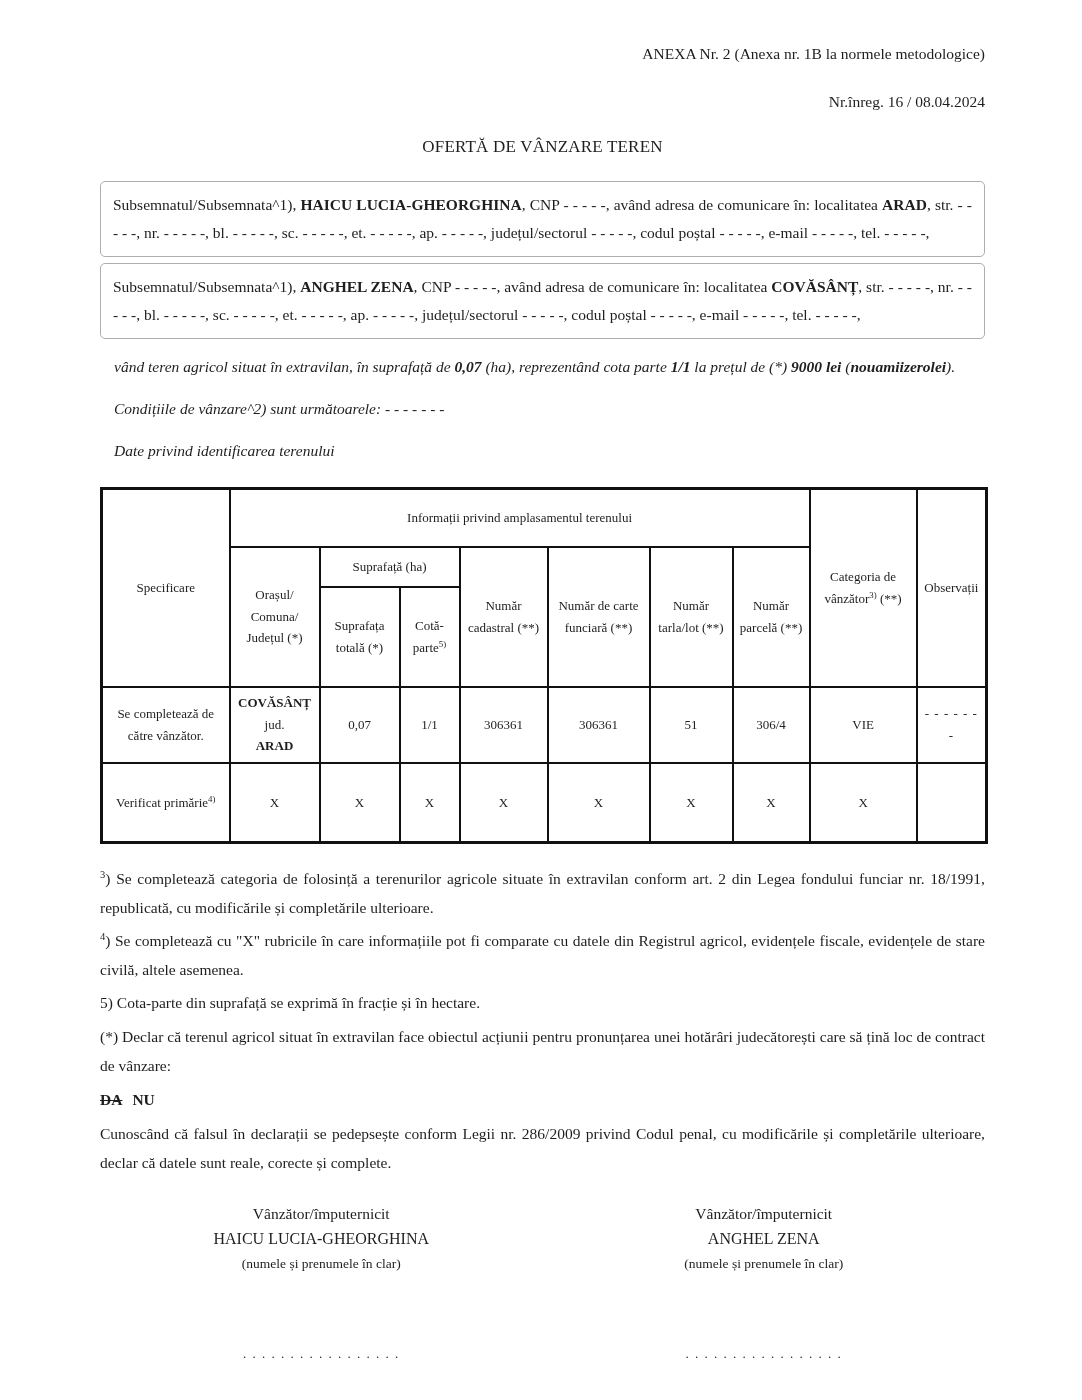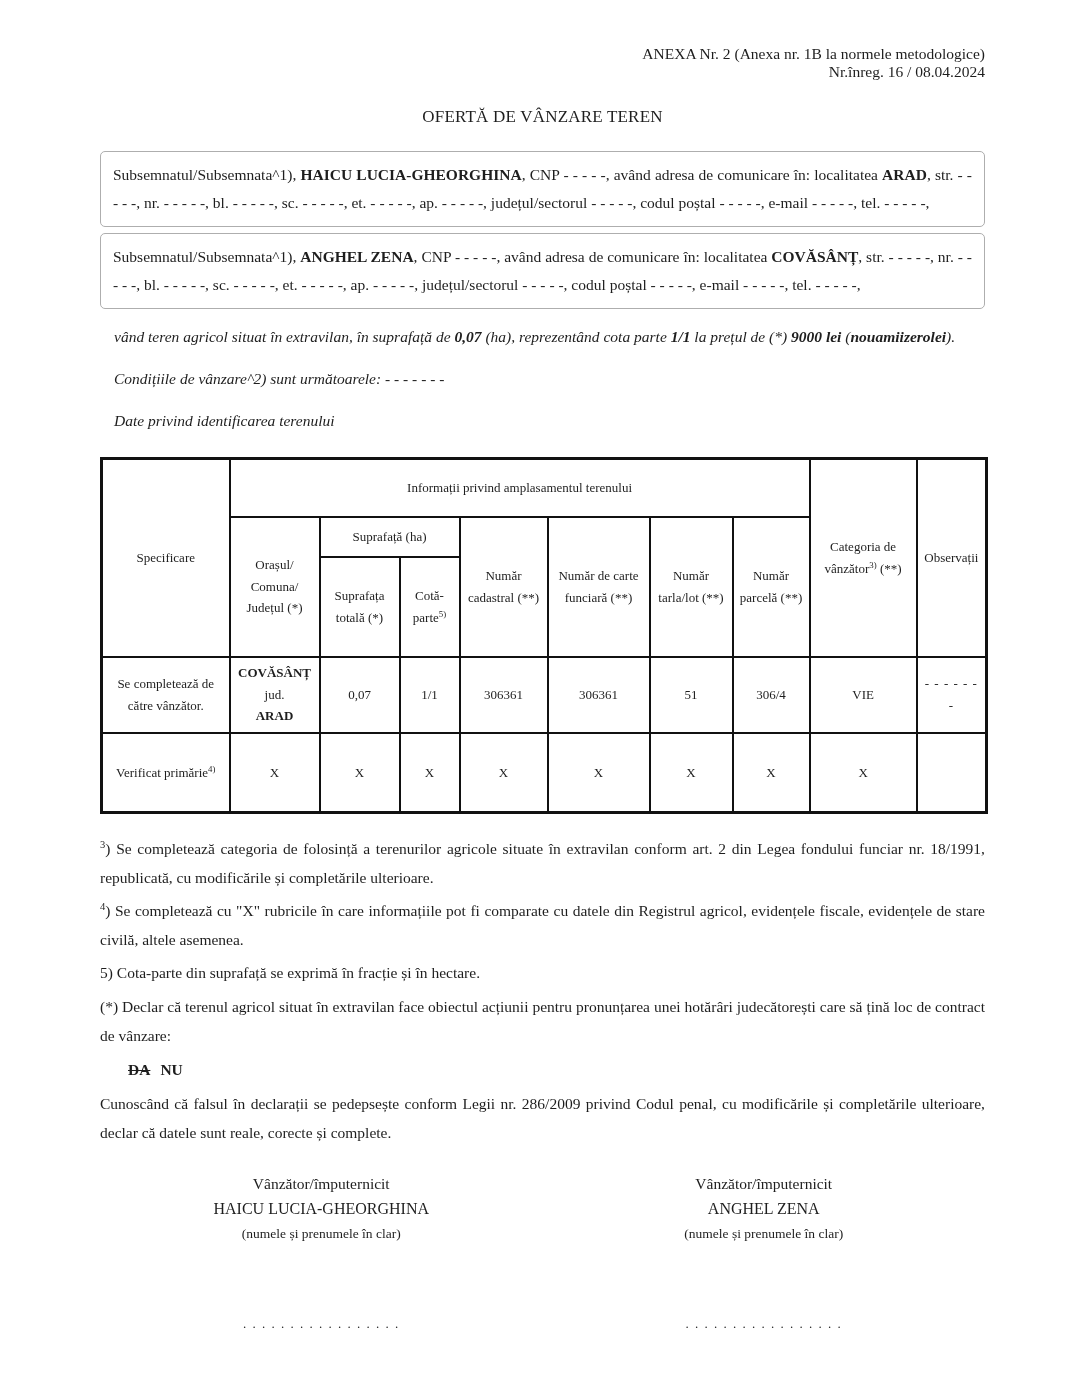--- a/index.html
+++ b/index.html
@@ -5,21 +5,21 @@
   * { box-sizing: border-box; }
   html, body { margin: 0; padding: 0; background: #ffffff; }
   body {
     width: 1082px; height: 1400px; overflow: hidden;
     font-family: "Liberation Serif", "DejaVu Serif", serif;
     color: #1e1e1e;
   }
   .page { width: 1082px; height: 1400px; padding: 45px 97px 30px 100px; }
 
   .annex-line { text-align: right; font-size: 15.5px; }
-  .reg-line   { text-align: right; font-size: 15.5px; }
+  .reg-line   { text-align: right; font-size: 15.5px; margin-top: 30px; }
   .doc-title  { text-align: center; font-size: 17px; font-weight: normal; margin-top: 26px; letter-spacing: 0.2px; }
 
   .party-box {
     border: 1px solid #aeaeae; border-radius: 5px;
     padding: 9px 12px; font-size: 15.5px; line-height: 28px;
     text-align: justify;
   }
   .party-box.first  { margin-top: 24px; }
   .party-box.second { margin-top: 6px; }
   .b { font-weight: bold; }
@@ -48,21 +48,21 @@
   .val { font-weight: bold; }
   .x-cell { font-size: 18px; }
   .obs-dash { font-size: 12px; letter-spacing: 1px; }
   sup { font-size: 0.68em; vertical-align: super; line-height: 0; }
 
   .footnotes { margin-top: 20px; font-size: 15.5px; line-height: 29px; }
   .footnotes p { margin: 4px 0 0 0; }
   .decl { font-size: 15.5px; line-height: 29px; }
   .decl p { margin: 5px 0 0 0; }
   .da-nu { font-weight: bold; margin-top: 6px; }
-  .strike { text-decoration: line-through; margin-left: 28px; }
+  .strike { text-decoration: line-through; }
   .nu-label { margin-left: 10px; }
 
   .sig-row { display: flex; margin-top: 28px; }
   .sig-col { flex: 1 1 50%; text-align: center; }
   .sig-role { font-size: 15.5px; }
   .sig-name { font-size: 16px; margin-top: 7px; }
   .sig-note { font-size: 13.5px; margin-top: 8px; }
   .sig-dots { font-size: 13px; margin-top: 74px; letter-spacing: 1.5px; color: #2a2a2a; }
 </style>
 </head>

